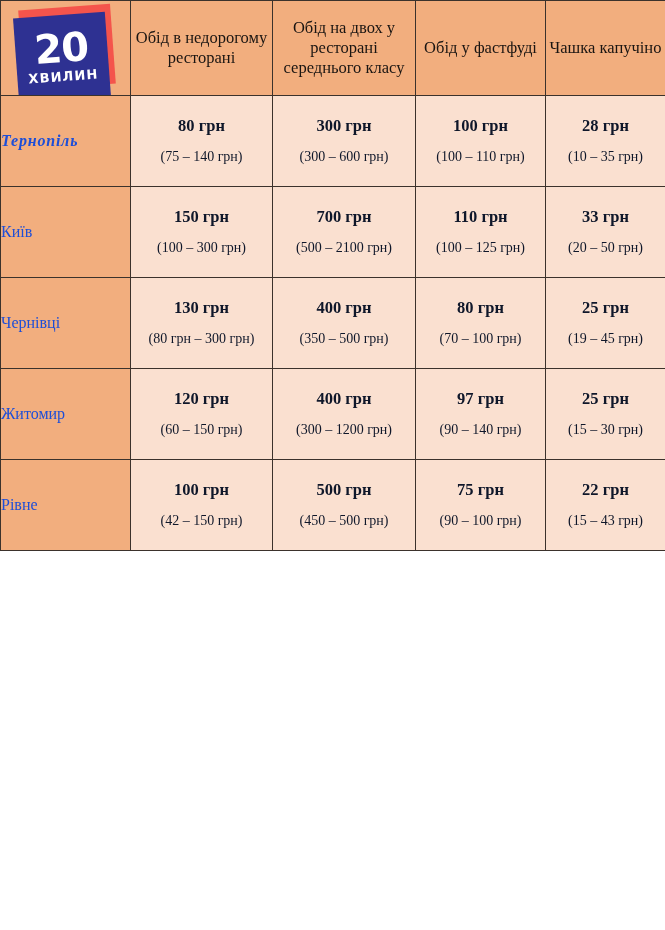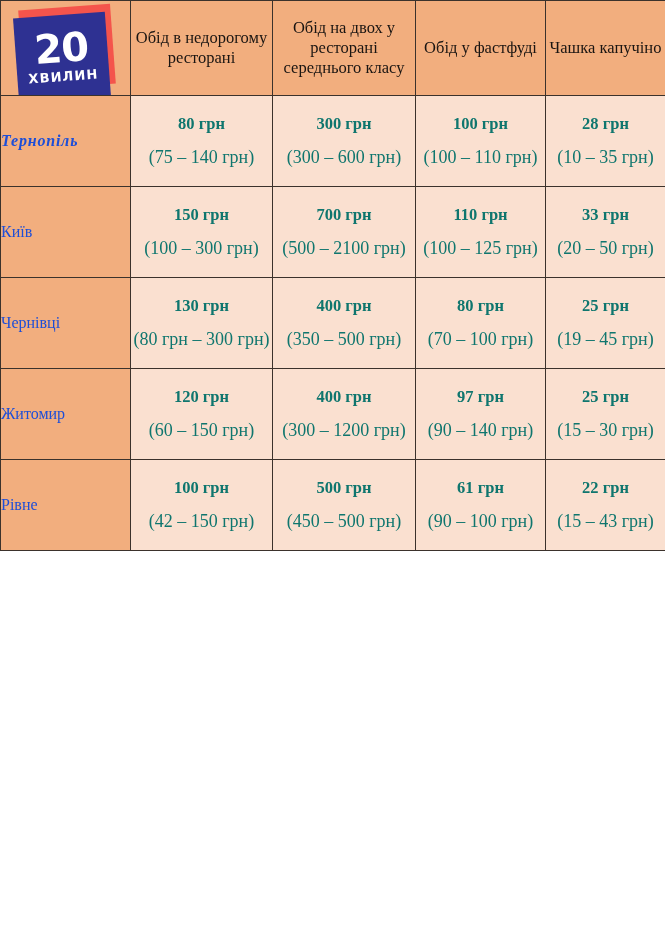--- a/index.html
+++ b/index.html
@@ -112,30 +112,30 @@
   td.city-cell.highlight {
     font-weight: bold;
     font-style: italic;
     letter-spacing: 0.8px;
   }
 
   td.value-cell {
     background: #FAE0D0;
     text-align: center;
     padding: 4px 6px;
-    color: #0f766e;
+    color: #0f172a;
   }
   .v-main {
     font-weight: bold;
     font-size: 16.5px;
     line-height: 1.2;
     margin-bottom: 13px;
   }
   .v-range {
-    font-size: 18px;
+    font-size: 14px;
     line-height: 1.2;
   }
 </style>
 </head>
 <body>
 
 <table id="price-table">
   <colgroup>
     <col class="c-city">
       <col class="c-col1">
@@ -241,21 +241,21 @@
         <td class="city-cell">Рівне</td>
         <td class="value-cell">
           <div class="v-main">100 грн</div>
           <div class="v-range">(42 – 150 грн)</div>
         </td>
         <td class="value-cell">
           <div class="v-main">500 грн</div>
           <div class="v-range">(450 – 500 грн)</div>
         </td>
         <td class="value-cell">
-          <div class="v-main">61 грн</div>
+          <div class="v-main">75 грн</div>
           <div class="v-range">(90 – 100 грн)</div>
         </td>
         <td class="value-cell">
           <div class="v-main">22 грн</div>
           <div class="v-range">(15 – 43 грн)</div>
         </td>
       </tr>
     </tbody>
 </table>
 

